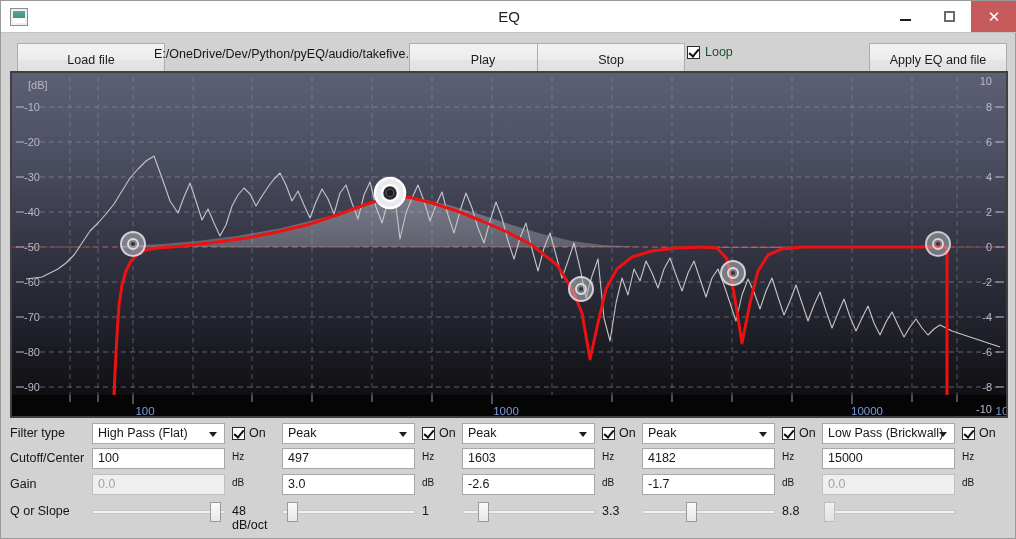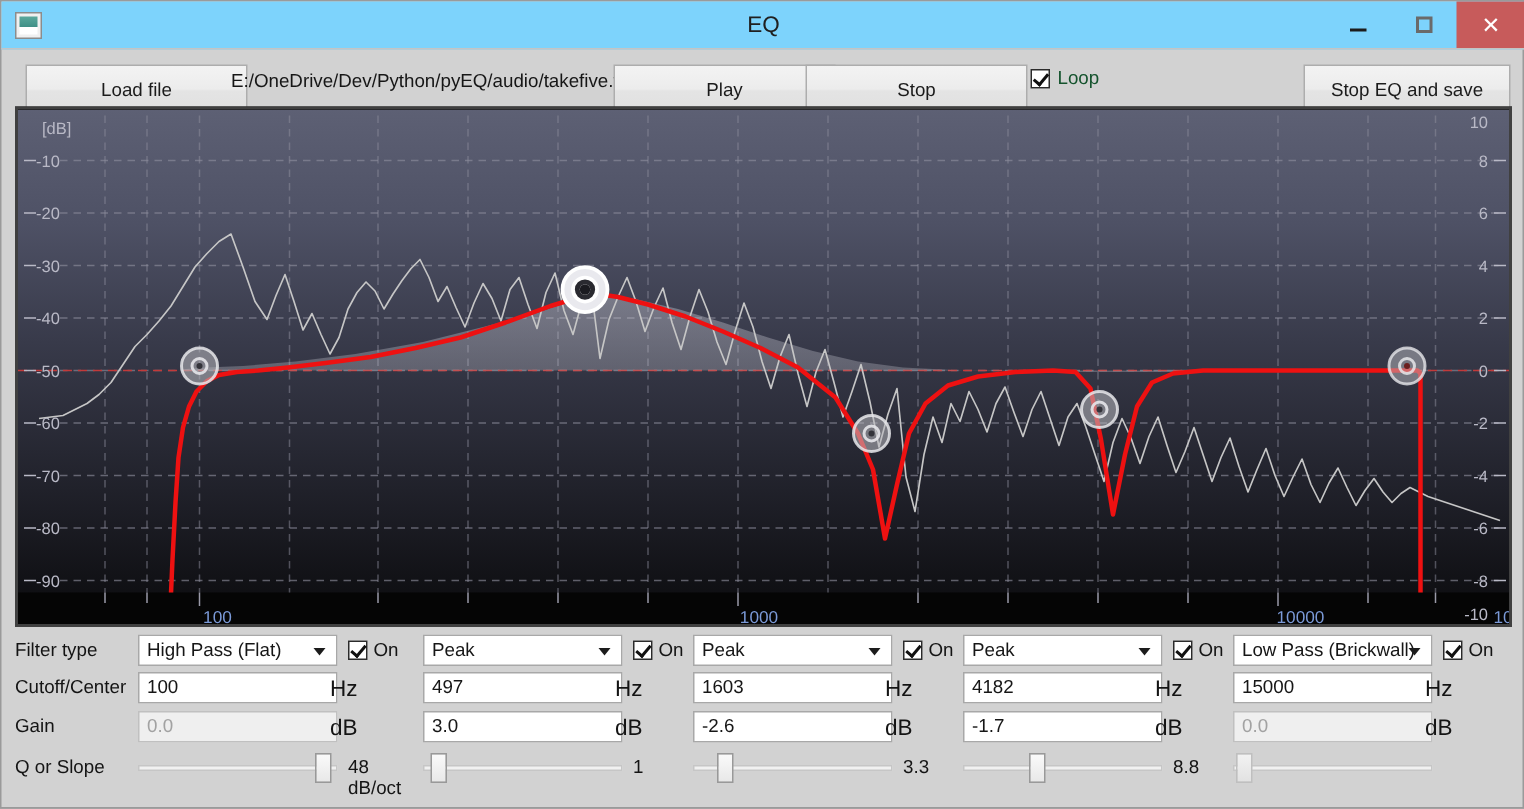--- a/index.html
+++ b/index.html
@@ -14,21 +14,21 @@
     position: relative;
     width: 1016px; height: 539px;
     background: #d2d2d2;
     border: 1px solid #9a9a9a;
   }
 
   
   #titlebar {
     position: absolute; left: 0; top: 0;
     width: 1016px; height: 32px;
-    background: #7dd3fc;
+    background: #ffffff;
     border-bottom: 1px solid #c4c4c4;
   }
   #app-icon {
     position: absolute; left: 9px; top: 7px;
     width: 18px; height: 18px;
     background: #f0f0f0;
     border: 1px solid #8c8c8c;
     padding: 2px;
   }
   #app-icon .glyph {
@@ -163,22 +163,22 @@
     border: 1px solid #a8a8a8;
     font-size: 12.5px; color: #161616;
     line-height: 19px;
     padding-left: 5px;
     white-space: nowrap; overflow: hidden;
   }
   .tbox.disabled { background: #efefef; color: #a2a2a2; border-color: #c0c0c0; }
   .tbox.freq { top: 27px; }
   .tbox.gain { top: 53px; }
   .unit {
-    position: absolute; left: 128px;
-    font-size: 15px; color: #141414;
+    position: absolute; left: 140px;
+    font-size: 10px; color: #141414;
   }
   .unit.freq { top: 30px; }
   .unit.gain { top: 56px; }
 
   .slider { position: absolute; top: 80px; left: 0; width: 133px; height: 22px; }
   .slider .track {
     position: absolute; left: 0; top: 9px;
     width: 133px; height: 4px;
     background: #f1f1f1;
     border: 1px solid #c6c6c6;
@@ -219,21 +219,21 @@
 
   <div id="toolbar">
     <button class="tbtn" id="load-file-button">Load file</button>
     <div id="file-path">E:/OneDrive/Dev/Python/pyEQ/audio/takefive.wav</div>
     <button class="tbtn" id="play-button">Play</button>
     <button class="tbtn" id="stop-button">Stop</button>
     <div id="loop-wrap">
       <span class="cbox checked"></span>
       <span id="loop-label">Loop</span>
     </div>
-    <button class="tbtn" id="apply-button">Stop EQ and save</button>
+    <button class="tbtn" id="apply-button">Apply EQ and file</button>
   </div>
 
   <div id="graph-panel">
     <svg id="graph-svg" viewBox="0 0 996 345" preserveAspectRatio="none">
       <defs>
         <linearGradient id="bgGrad" x1="0" y1="0" x2="0" y2="1">
           <stop offset="0%" stop-color="#5d6074"></stop>
           <stop offset="22%" stop-color="#4e5165"></stop>
           <stop offset="45%" stop-color="#383a4a"></stop>
           <stop offset="70%" stop-color="#23242e"></stop>

